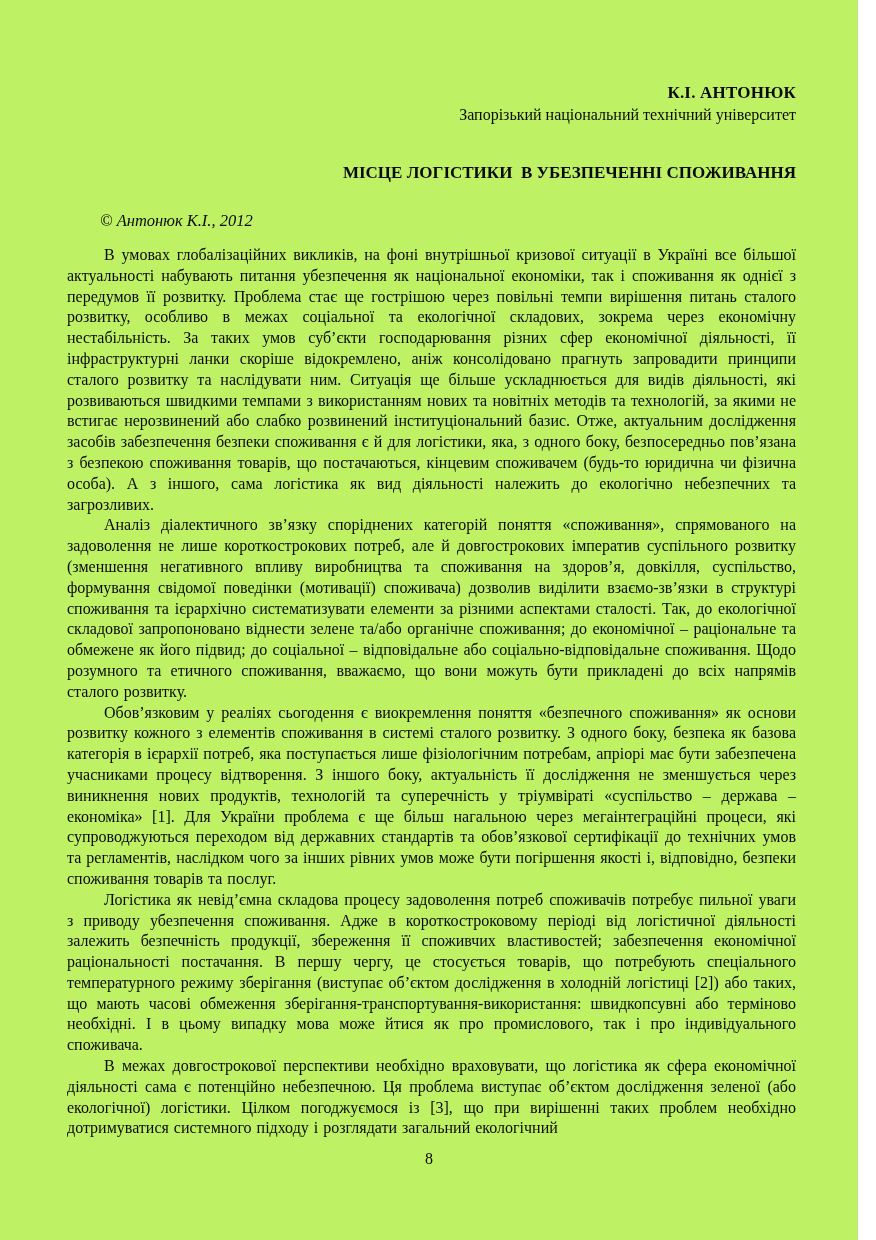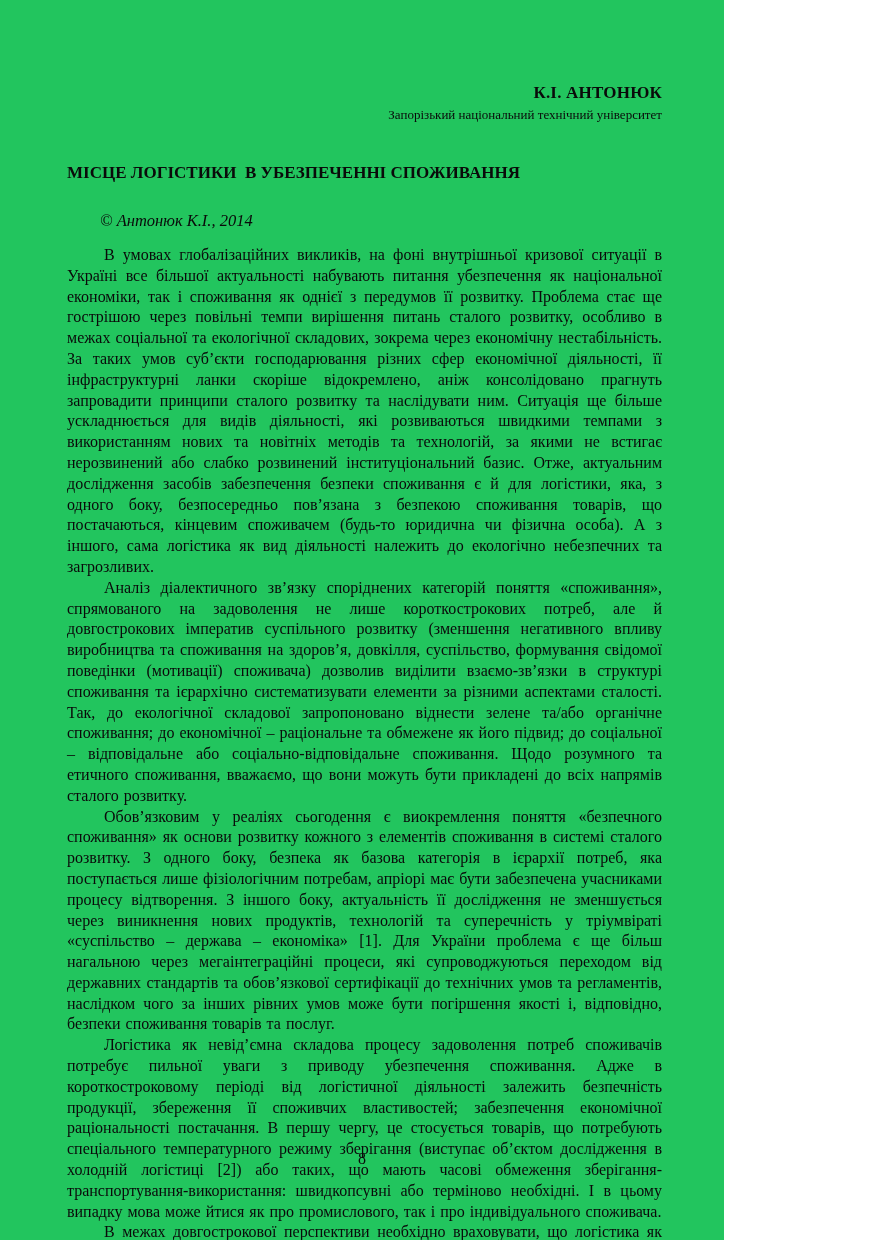--- a/index.html
+++ b/index.html
@@ -2,23 +2,23 @@
 <html lang="uk"><head>
 <meta charset="utf-8">
 <style>
   html, body {
     margin: 0;
     padding: 0;
     background: #ffffff;
   }
   .page {
     position: relative;
-    width: 724px;
+    width: 858px;
     height: 1240px;
-    background: #22c55e;
+    background: #bef264;
     color: #0a0a0a;
     font-family: "Liberation Serif", "DejaVu Serif", serif;
     overflow: hidden;
     box-sizing: border-box;
   }
   .content {
     position: absolute;
     left: 67px;
     right: 62px;
     top: 0;
@@ -27,25 +27,25 @@
     margin-top: 82px;
     text-align: right;
     line-height: 22px;
   }
   .doc-author {
     font-weight: bold;
     font-size: 17px;
     letter-spacing: 0.2px;
   }
   .doc-affiliation {
-    font-size: 13px;
+    font-size: 16px;
   }
   .doc-title {
     margin-top: 36px;
-    text-align: left;
+    text-align: right;
     font-weight: bold;
     font-size: 17px;
     line-height: 21px;
     white-space: pre-wrap;
   }
   .doc-copyright {
     margin-top: 27px;
     font-style: italic;
     font-size: 16.5px;
     line-height: 21px;
@@ -77,21 +77,21 @@
 <div class="page">
   <div class="content">
 
     <div class="doc-header">
       <div class="doc-author">К.І. АНТОНЮК</div>
       <div class="doc-affiliation">Запорізький національний технічний університет</div>
     </div>
 
     <div class="doc-title">МІСЦЕ ЛОГІСТИКИ  В УБЕЗПЕЧЕННІ СПОЖИВАННЯ</div>
 
-    <div class="doc-copyright">© Антонюк К.І., 2014</div>
+    <div class="doc-copyright">© Антонюк К.І., 2012</div>
 
     <div class="doc-body">
       <p>В умовах глобалізаційних викликів, на фоні внутрішньої кризової ситуації в Україні все більшої актуальності набувають питання убезпечення як національної економіки, так і споживання як однієї з передумов її розвитку. Проблема стає ще гострішою через повільні темпи вирішення питань сталого розвитку, особливо в межах соціальної та екологічної складових, зокрема через економічну нестабільність. За таких умов суб’єкти господарювання різних сфер економічної діяльності, її інфраструктурні ланки скоріше відокремлено, аніж консолідовано прагнуть запровадити принципи сталого розвитку та наслідувати ним. Ситуація ще більше ускладнюється для видів діяльності, які розвиваються швидкими темпами з використанням нових та новітніх методів та технологій, за якими не встигає нерозвинений або слабко розвинений інституціональний базис. Отже, актуальним дослідження засобів забезпечення безпеки споживання є й для логістики, яка, з одного боку, безпосередньо пов’язана з безпекою споживання товарів, що постачаються, кінцевим споживачем (будь-то юридична чи фізична особа). А з іншого, сама логістика як вид діяльності належить до екологічно небезпечних та загрозливих.</p>
       <p>Аналіз діалектичного зв’язку споріднених категорій поняття «споживання», спрямованого на задоволення не лише короткострокових потреб, але й довгострокових імператив суспільного розвитку (зменшення негативного впливу виробництва та споживання на здоров’я, довкілля, суспільство, формування свідомої поведінки (мотивації) споживача) дозволив виділити взаємо-зв’язки в структурі споживання та ієрархічно систематизувати елементи за різними аспектами сталості. Так, до екологічної складової запропоновано віднести зелене та/або органічне споживання; до економічної – раціональне та обмежене як його підвид; до соціальної – відповідальне або соціально-відповідальне споживання. Щодо розумного та етичного споживання, вважаємо, що вони можуть бути прикладені до всіх напрямів сталого розвитку.</p>
       <p>Обов’язковим у реаліях сьогодення є виокремлення поняття «безпечного споживання» як основи розвитку кожного з елементів споживання в системі сталого розвитку. З одного боку, безпека як базова категорія в ієрархії потреб, яка поступається лише фізіологічним потребам, апріорі має бути забезпечена учасниками процесу відтворення. З іншого боку, актуальність її дослідження не зменшується через виникнення нових продуктів, технологій та суперечність у тріумвіраті «суспільство – держава – економіка» [1]. Для України проблема є ще більш нагальною через мегаінтеграційні процеси, які супроводжуються переходом від державних стандартів та обов’язкової сертифікації до технічних умов та регламентів, наслідком чого за інших рівних умов може бути погіршення якості і, відповідно, безпеки споживання товарів та послуг.</p>
       <p>Логістика як невід’ємна складова процесу задоволення потреб споживачів потребує пильної уваги з приводу убезпечення споживання. Адже в короткостроковому періоді від логістичної діяльності залежить безпечність продукції, збереження її споживчих властивостей; забезпечення економічної раціональності постачання. В першу чергу, це стосується товарів, що потребують спеціального температурного режиму зберігання (виступає об’єктом дослідження в холодній логістиці [2]) або таких, що мають часові обмеження зберігання-транспортування-використання: швидкопсувні або терміново необхідні. І в цьому випадку мова може йтися як про промислового, так і про індивідуального споживача.</p>
       <p>В межах довгострокової перспективи необхідно враховувати, що логістика як сфера економічної діяльності сама є потенційно небезпечною. Ця проблема виступає об’єктом дослідження зеленої (або екологічної) логістики. Цілком погоджуємося із [3], що при вирішенні таких проблем необхідно дотримуватися системного підходу і розглядати загальний екологічний</p>
     </div>
 
   </div>

